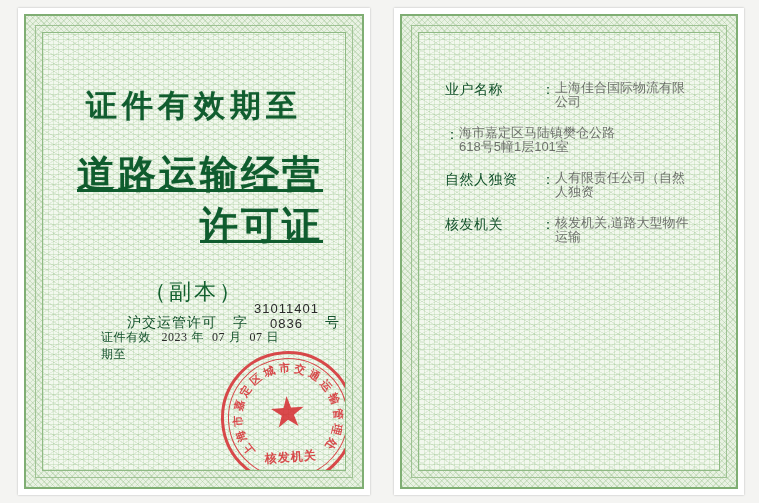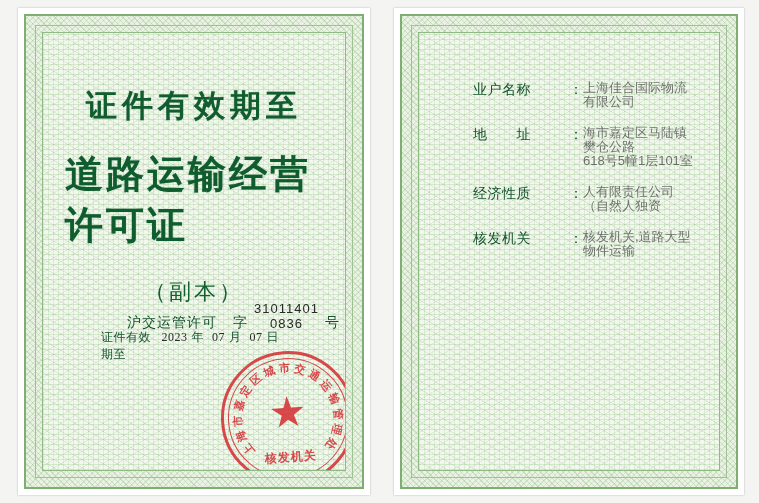--- a/index.html
+++ b/index.html
@@ -98,27 +98,28 @@
     font-family: "Liberation Serif", serif;
     font-weight: bold;
     font-size: 31px;
     letter-spacing: 5px;
     color: #115d2f;
     text-shadow: 0 0 1px rgba(17,93,47,.4);
   }
 
   .title-2 {
     margin-top: 22px;
-    text-align: left;
+    text-align: right;
     font-family: "Liberation Serif", serif;
     font-weight: bold;
     font-size: 38px;
     letter-spacing: 3px;
     color: #0f5c2e;
     text-shadow: 0 0 1px rgba(17,93,47,.5);
+    text-decoration: underline;
   }
 
   .title-3 {
     margin-top: 26px;
     text-align: center;
     font-family: "Liberation Serif", serif;
     font-size: 22px;
     letter-spacing: 3px;
     color: #13602f;
   }
@@ -239,21 +240,20 @@
     margin-bottom: 17px;
     font-family: "Liberation Serif", serif;
   }
   .field-label {
     width: 96px;
     flex: 0 0 96px;
     font-size: 14px;
     color: #14522c;
     letter-spacing: .5px;
     white-space: nowrap;
-    margin-left: 28px;
   }
   .field-colon {
     flex: 0 0 10px;
     font-size: 14px;
     color: #14522c;
   }
   .field-value {
     flex: 1;
     font-size: 13px;
     color: #3a3a3a;
@@ -338,30 +338,29 @@
 
         <div class="right-content">
 
           <div class="field">
             <span class="field-label">业户名称</span>
             <span class="field-colon">：</span>
             <span class="field-value faint">上海佳合国际物流有限公司</span>
           </div>
 
           <div class="field">
-            <span class="field-label">地　　址</span>
             <span class="field-colon">：</span>
             <span class="field-value faint">
               <span>海市嘉定区马陆镇樊仓公路</span>
               <span class="line2">618号5幢1层101室</span>
             </span>
           </div>
 
           <div class="field">
-            <span class="field-label">经济性质</span>
+            <span class="field-label">自然人独资</span>
             <span class="field-colon">：</span>
             <span class="field-value faint">人有限责任公司（自然人独资</span>
           </div>
 
           <div class="field">
             <span class="field-label">核发机关</span>
             <span class="field-colon">：</span>
             <span class="field-value faint">核发机关,道路大型物件运输</span>
           </div>
 

